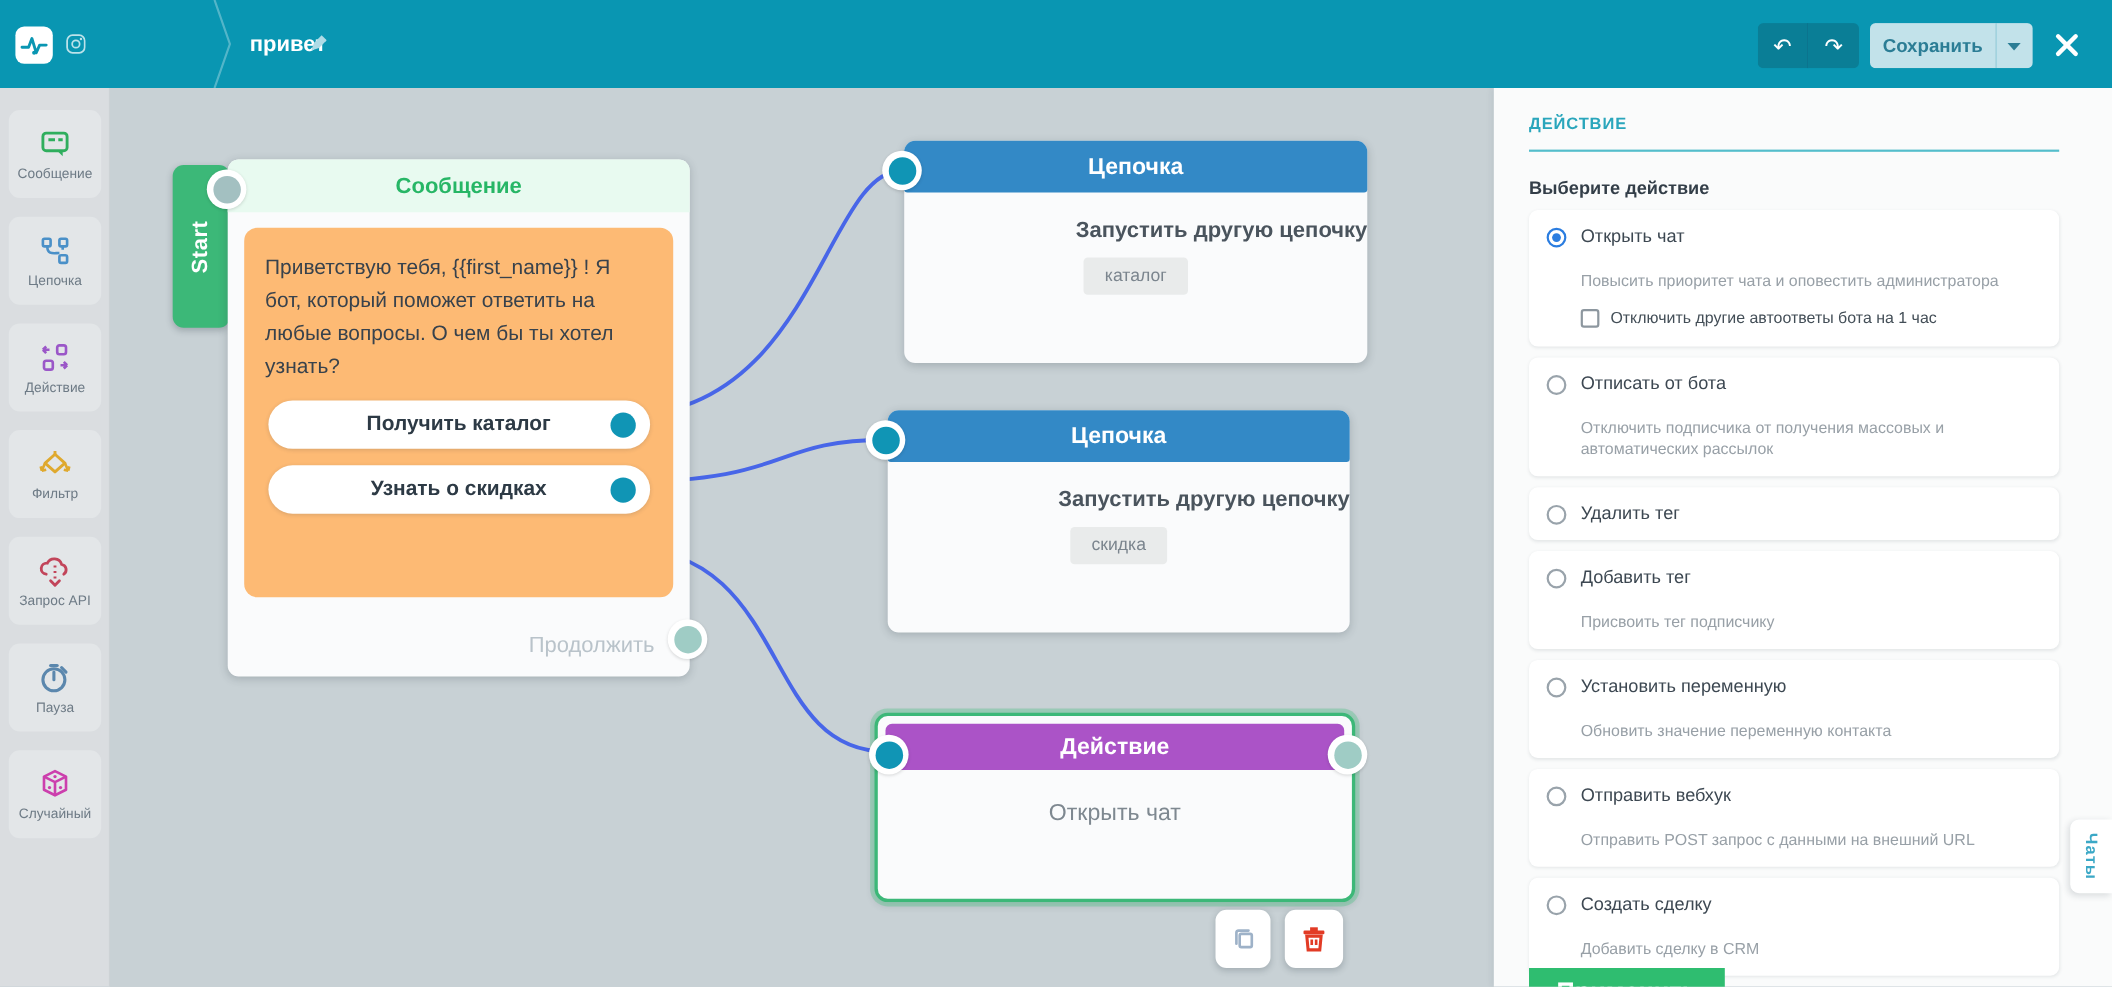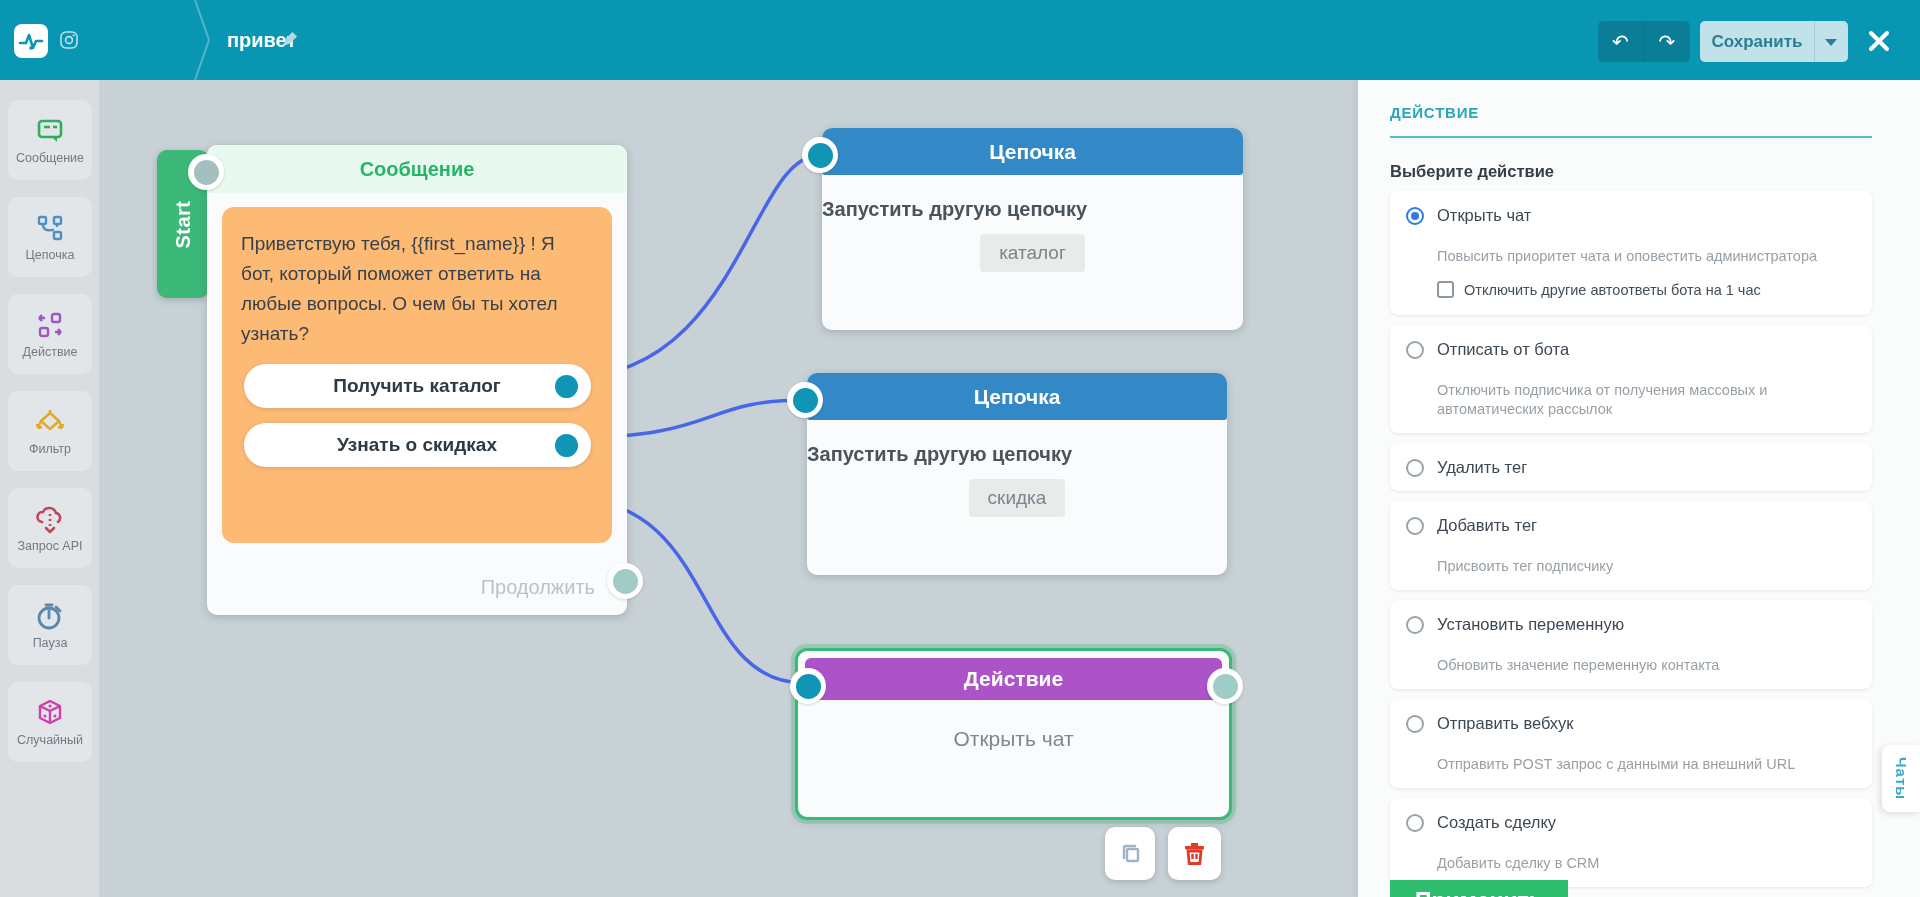--- a/index.html
+++ b/index.html
@@ -45,23 +45,23 @@
   .msg-node { left:107px; top:65px; width:420px; height:470px; }
   .msg-head { height:48px; background:#e8faf0; border-radius:10px 10px 0 0; text-align:center; line-height:48px; color:#27b666; font-weight:bold; font-size:20px; }
   .msg-card { margin:14px 15px 0; width:390px; height:336px; background:#fdba74; border-radius:12px; padding:22px 19px 0; }
   .msg-text { font-size:19px; line-height:30px; color:#38424c; }
   .pill-btn { position:relative; margin:15px auto 0; width:347px; height:44px; background:#fff; border-radius:22px; box-shadow:0 1px 4px rgba(30,45,55,.16); text-align:center; line-height:44px; font-size:19px; font-weight:bold; color:#2d3a45; cursor:pointer; }
   .pill-btn .port { right:8px; top:6px; }
   .continue-row { position:absolute; right:32px; bottom:16px; font-size:20px; color:#b9c3ca;text-align:center; }
   .msg-node > .port.continue { left:400px; top:418px; }
 
   .chain-head { height:47px; background:#3389c6; border-radius:10px 10px 3px 3px; text-align:center; line-height:47px; color:#fff; font-weight:bold; font-size:21px; }
-  .chain-sub { margin-top:23px; text-align:left; font-weight:bold; font-size:20px; color:#4a545d; }
+  .chain-sub { margin-top:23px; text-align:right; font-weight:bold; font-size:20px; color:#4a545d; }
   .chain-tag-wrap { text-align:center; margin-top:13px; }
-  .chain-tag { display:inline-block; background:#e9ebeb; color:#7b858e; font-size:19px; padding:8px 19px; border-radius:4px; }
+  .chain-tag { display:inline-block; background:#e9ebeb; color:#7b858e; font-size:16px; padding:8px 19px; border-radius:4px; }
 
   .action-node { left:695px; top:568px; width:437px; height:172px; border:3px solid #3cb878; border-radius:12px; box-shadow:0 0 0 4px rgba(103,197,149,.45), 0 2px 8px rgba(40,55,65,.2); padding:7px; }
   .action-head { height:42px; background:#ab53c7; border-radius:6px; text-align:center; line-height:42px; color:#fff; font-weight:bold; font-size:21px; }
   .action-body { margin-top:27px; text-align:center; font-size:21px; color:#7e8890; }
 
   .node-tools { position:absolute; z-index:3; display:flex; gap:13px; }
   .node-tool { width:50px; height:53px; background:#fff; border:none; border-radius:10px; box-shadow:0 2px 6px rgba(40,55,65,.22); cursor:pointer; display:flex; align-items:center; justify-content:center; }
 
   
   .panel { position:absolute; left:1358px; top:80px; width:562px; height:817px; background:#fafbfb; z-index:20; padding:24px 48px 0 32px; box-shadow:-2px 0 6px rgba(40,55,65,.08); }

